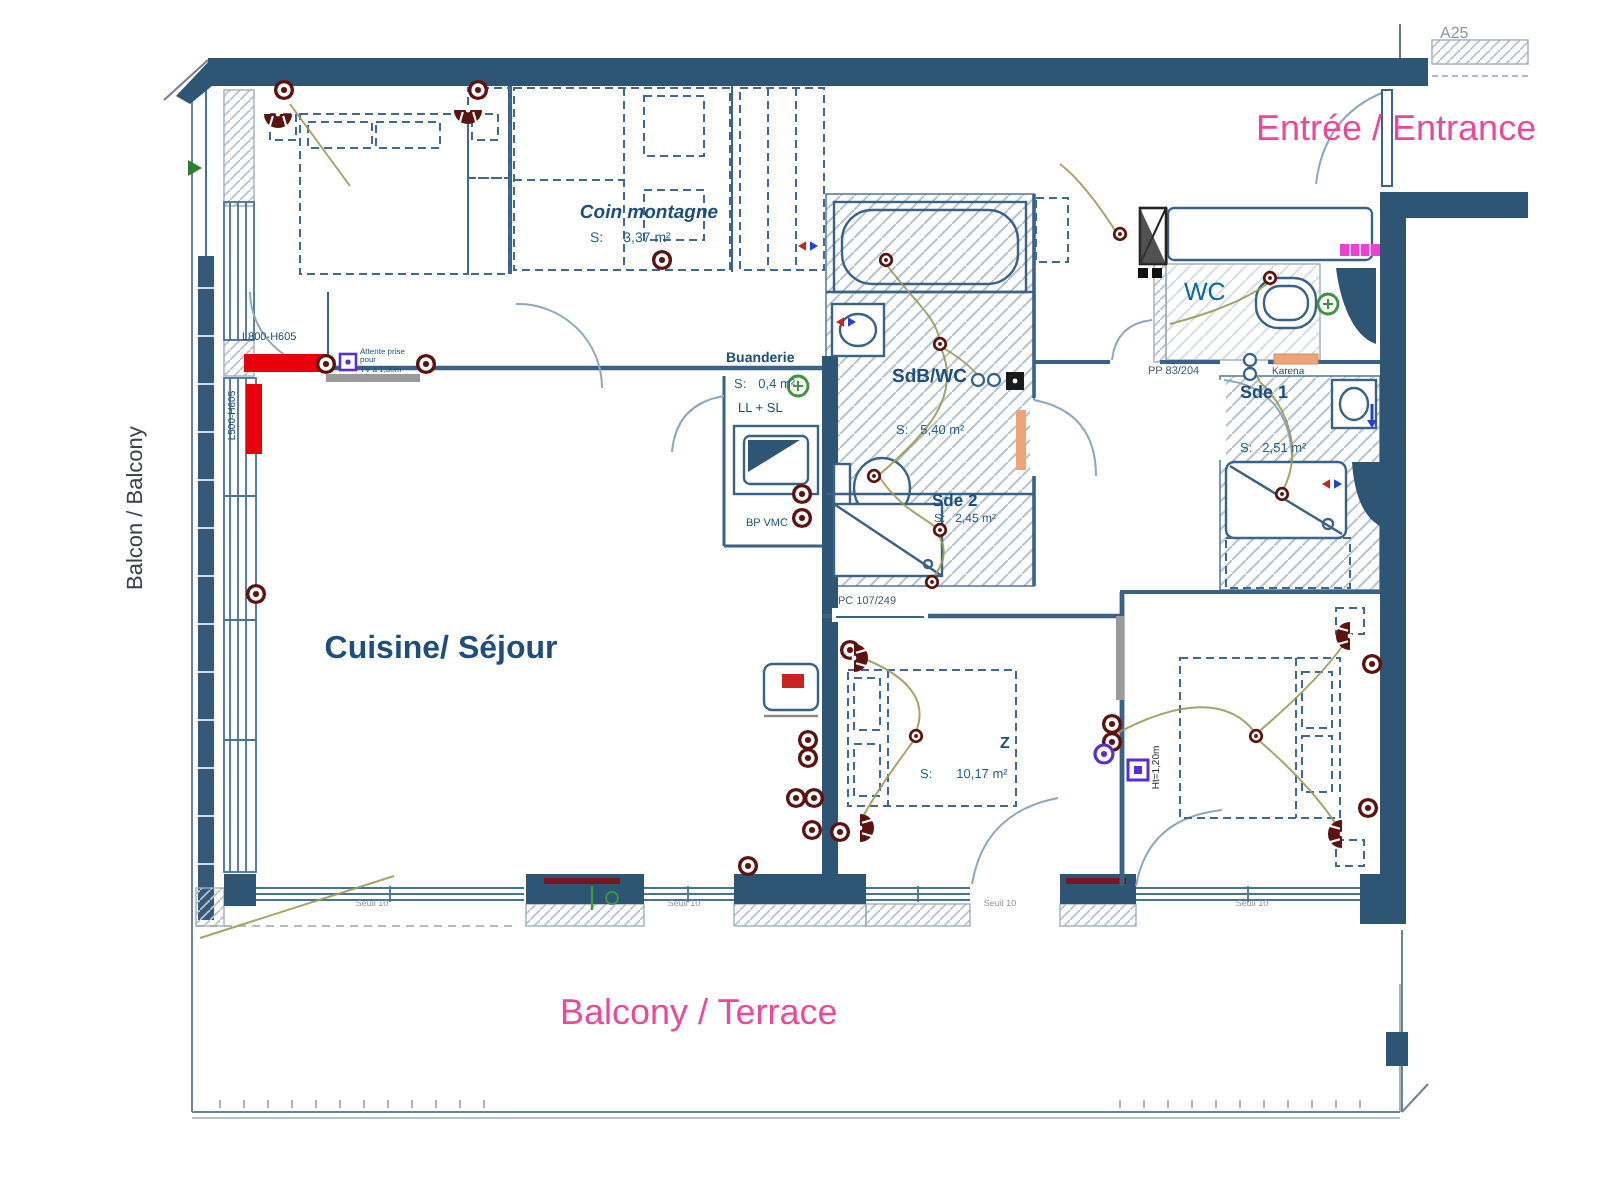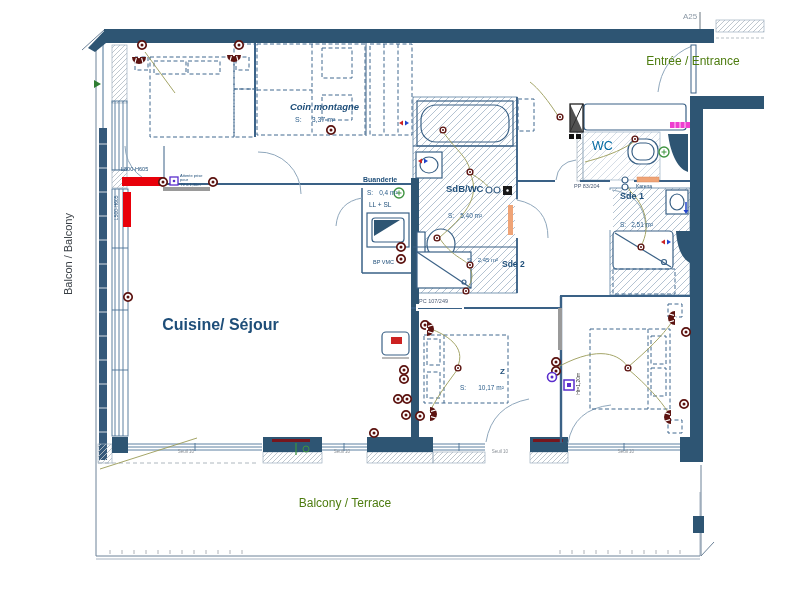--- a/index.html
+++ b/index.html
@@ -1,20 +1,20 @@
 <!DOCTYPE html>
 <html><head>
 <meta charset="utf-8">
 <style>
   html,body{margin:0;padding:0;background:#fff;}
   body{width:800px;height:600px;font-family:"Liberation Sans",sans-serif;}
   .plan{position:relative;width:800px;height:600px;background:#fff;overflow:hidden;}
   .plan svg{position:absolute;left:0;top:0;}
   .lbl{position:absolute;white-space:nowrap;color:#1e4e79;line-height:1.1;}
-  .big{color:#4d7c0f;font-size:12px;}
+  .big{color:#ec4899;font-size:18px;}
   .room{font-weight:bold;color:#1e4e79;}
   .area{display:flex;color:#2b5d8a;}
   .area .s{margin-right:10px;}
   .ctr{text-align:center;}
   .vrot{transform:rotate(-90deg);}
   .seuil{color:#8a9097;font-size:4.5px;}
   .doorlbl{color:#4a5a74;}
 </style>
 </head>
 <body>
@@ -340,21 +340,21 @@
     <rect x="569" y="134" width="5" height="5" fill="#111"></rect>
         <rect x="576" y="134" width="5" height="5" fill="#111"></rect>
   </g>
 
   <g stroke="#9aa0a6" stroke-width="0.8">
     <path d="M110 550 V554 M122 550 V554 M134 550 V554 M146 550 V554 M158 550 V554 M170 550 V554 M182 550 V554 M194 550 V554 M206 550 V554 M218 550 V554 M230 550 V554 M242 550 V554"></path>
     <path d="M560 550 V554 M572 550 V554 M584 550 V554 M596 550 V554 M608 550 V554 M620 550 V554 M632 550 V554 M644 550 V554 M656 550 V554 M668 550 V554 M680 550 V554"></path>
   </g>
 </svg>
 
-<div class="lbl" style="left:683px;top:13px;font-size:8px;color:#8b98a5;text-align:center;">A25</div>
+<div class="lbl" style="left:720px;top:13px;font-size:8px;color:#8b98a5;text-align:center;">A25</div>
 <div class="lbl big ctr" style="left:628px;top:55px;width:130px;">Entrée / Entrance</div>
 <div class="lbl ctr vrot" style="left:-14px;top:248px;width:164px;font-size:11px;color:#3a4046;">Balcon / Balcony</div>
 <div class="lbl big ctr" style="left:280px;top:497px;width:130px;">Balcony / Terrace</div>
 
 <div class="lbl room ctr" style="left:158px;top:316px;width:125px;font-size:16px;">Cuisine/ Séjour</div>
 
 <div class="lbl room ctr" style="left:272px;top:102px;width:105px;font-size:9.5px;font-style:italic;">Coin montagne</div>
 <div class="lbl area" style="left:295px;top:116px;font-size:7px;">
   <span class="s">S:</span>
   <span>3,37 m²</span>
@@ -366,21 +366,21 @@
   <span>0,4 m²</span>
 </div>
 <div class="lbl" style="left:369px;top:201px;font-size:6.5px;">LL + SL</div>
 
 <div class="lbl room" style="left:446px;top:184px;font-size:9.5px;">SdB/WC</div>
 <div class="lbl area" style="left:448px;top:212px;font-size:6.5px;">
   <span class="s" style="margin-right:6px;">S:</span>
   <span>5,40 m²</span>
 </div>
 
-<div class="lbl room" style="left:466px;top:260px;font-size:8.5px;margin-left:36px;">Sde 2</div>
+<div class="lbl room" style="left:466px;top:246px;font-size:8.5px;">Sde 2</div>
 <div class="lbl area" style="left:467px;top:257px;font-size:6px;">
   <span class="s" style="margin-right:5px;">S:</span>
   <span>2,45 m²</span>
 </div>
 
 <div class="lbl" style="left:592px;top:140px;font-size:12.5px;color:#0369a1;">WC</div>
 
 <div class="lbl room" style="left:620px;top:192px;font-size:9px;">Sde 1</div>
 <div class="lbl area" style="left:620px;top:221px;font-size:6.5px;">
   <span class="s" style="margin-right:5px;">S:</span>

